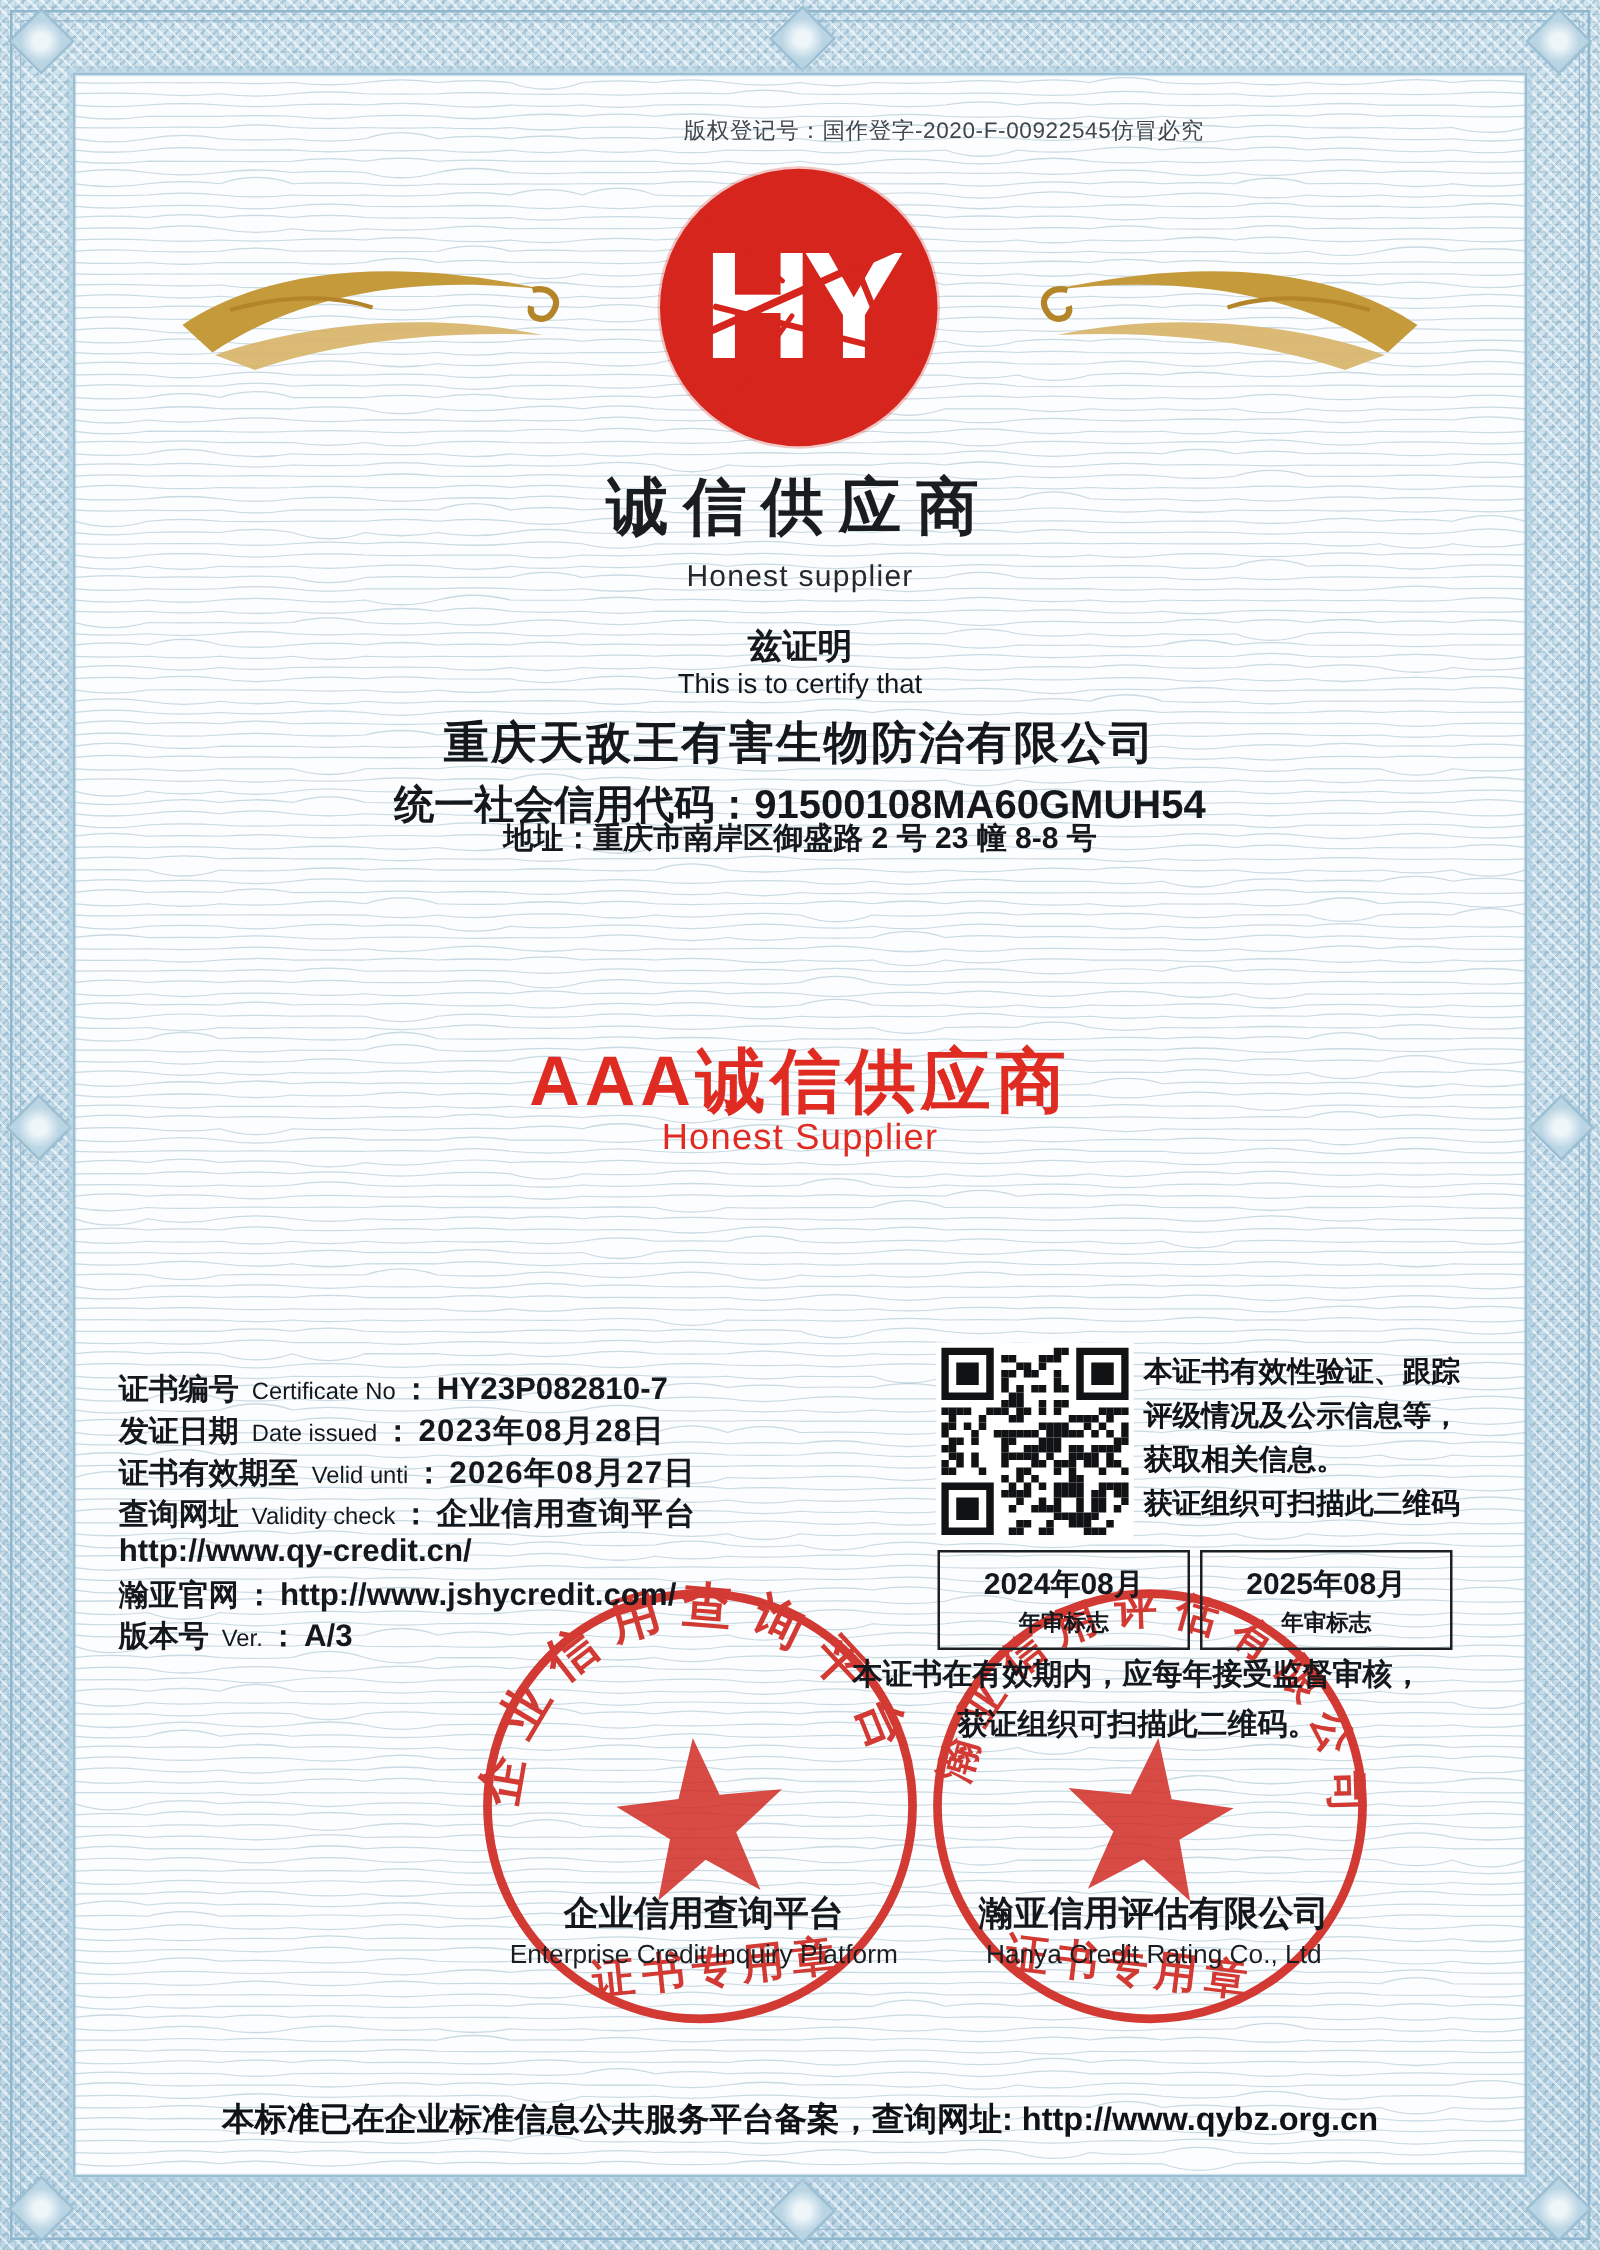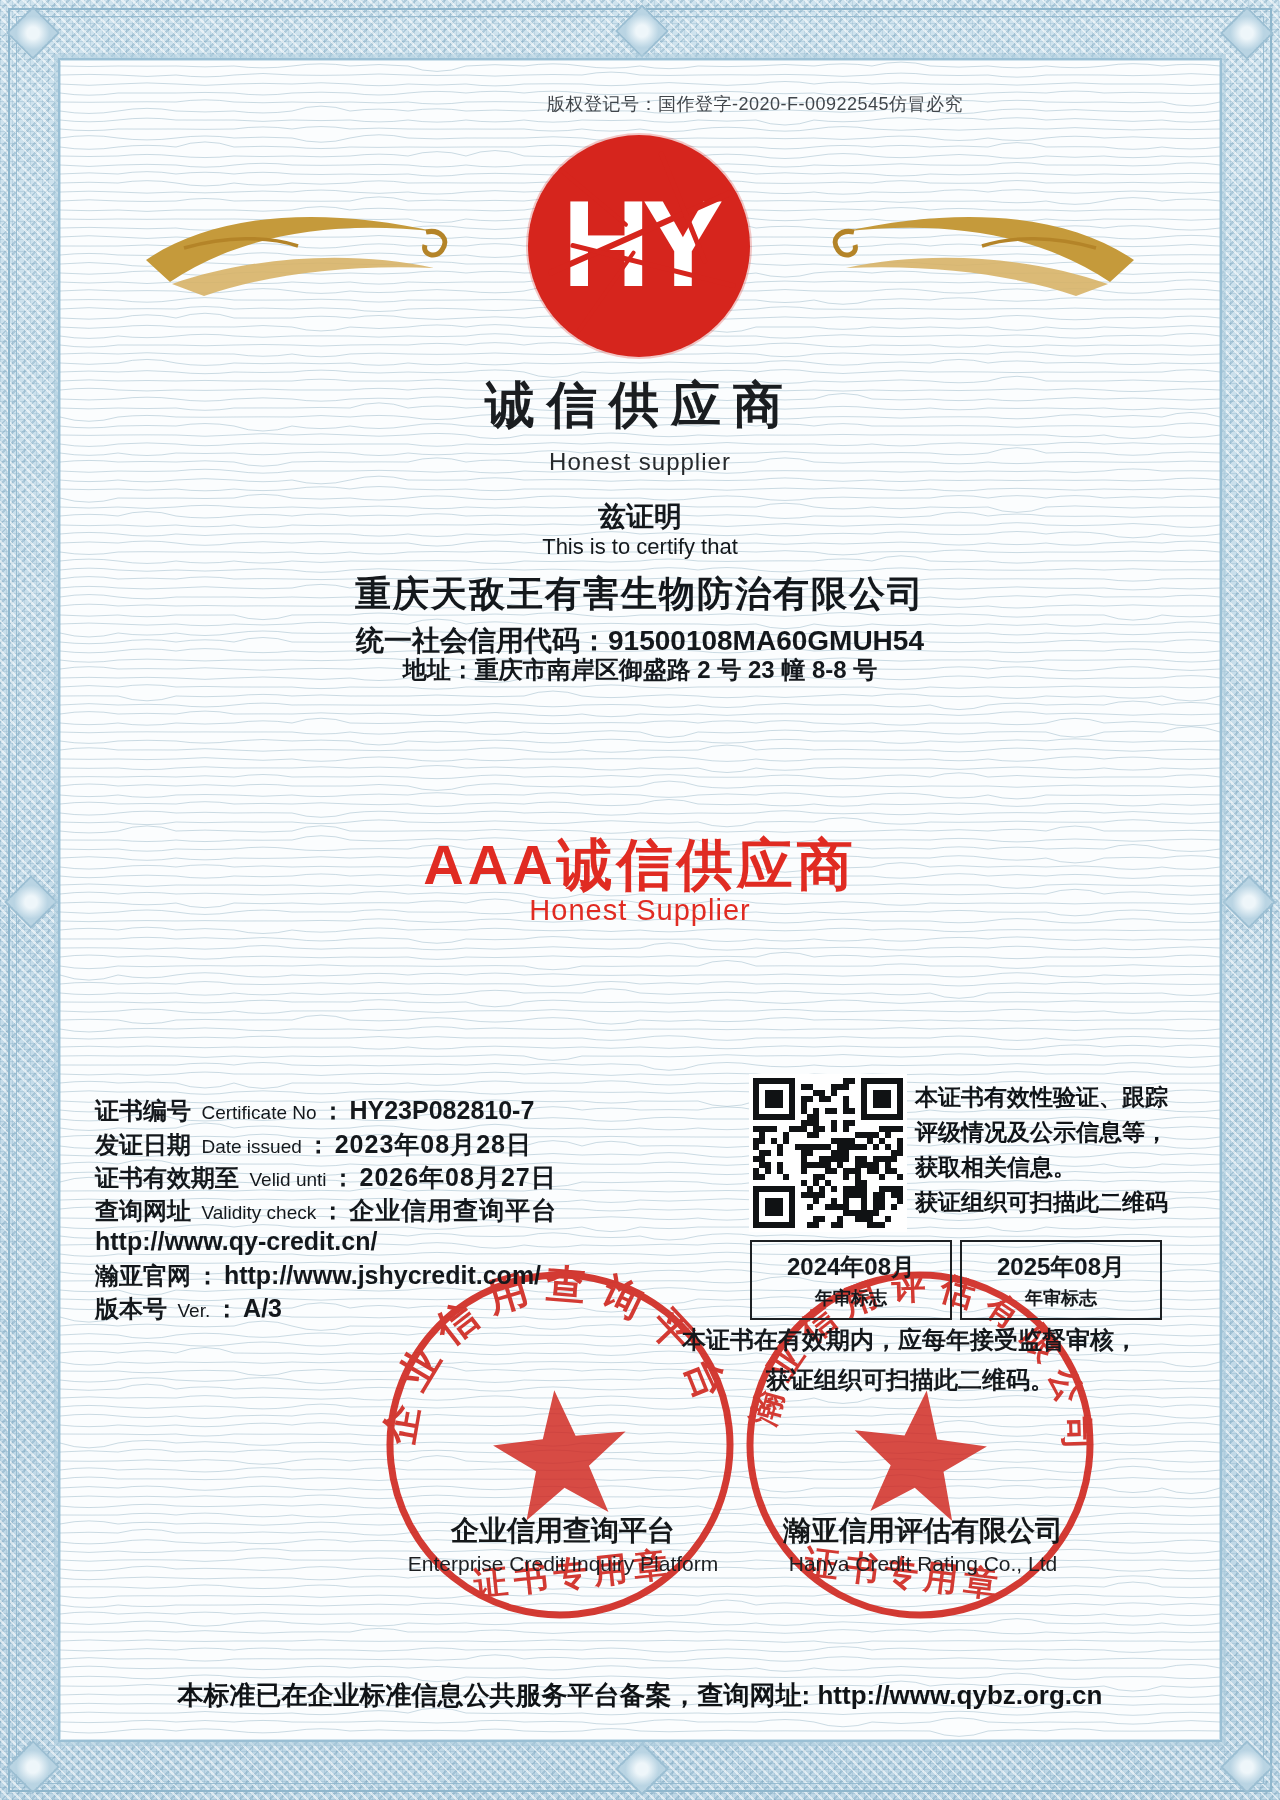--- a/index.html
+++ b/index.html
@@ -39,21 +39,21 @@
   .c4{width:100px;height:4px;top:155px;left:28px;transform:rotate(-55deg);}
   .c5{width:90px;height:4px;top:60px;left:20px;transform:rotate(40deg);}
   .flourish{top:198px;width:310px;height:104px;}
   .flourish.left{left:140px;}
   .flourish.right{right:140px;transform:scaleX(-1);}
   .title-cn{top:372px;font-size:50px;font-weight:600;letter-spacing:12px;color:#1a1d20;}
   .title-en{top:448px;font-size:24px;font-weight:500;color:#26292c;letter-spacing:1px;}
   .certify-cn{top:498px;font-size:28px;font-weight:600;}
   .certify-en{top:534px;font-size:22px;font-weight:500;}
   .company{top:570px;font-size:36px;font-weight:800;letter-spacing:2px;}
-  .codeline{top:622px;font-size:28px;font-weight:600;}
+  .codeline{top:622px;font-size:32px;font-weight:600;}
   .addrline{top:654px;font-size:24px;font-weight:600;}
   .award-cn{top:828px;font-size:56px;font-weight:700;color:#e02b22;letter-spacing:4px;}
   .award-en{top:894px;font-size:29px;font-weight:500;color:#e02b22;letter-spacing:1px;}
   
   .drow{position:absolute;left:95px;height:33px;white-space:nowrap;z-index:4;}
   .lab-cn{font-size:24px;font-weight:700;}
   .lab-en{font-size:19px;font-weight:500;margin-left:6px;}
   .colon{font-size:24px;font-weight:700;}
   .val{font-size:25px;font-weight:700;letter-spacing:1px;}
   .val.latin{letter-spacing:0;}

